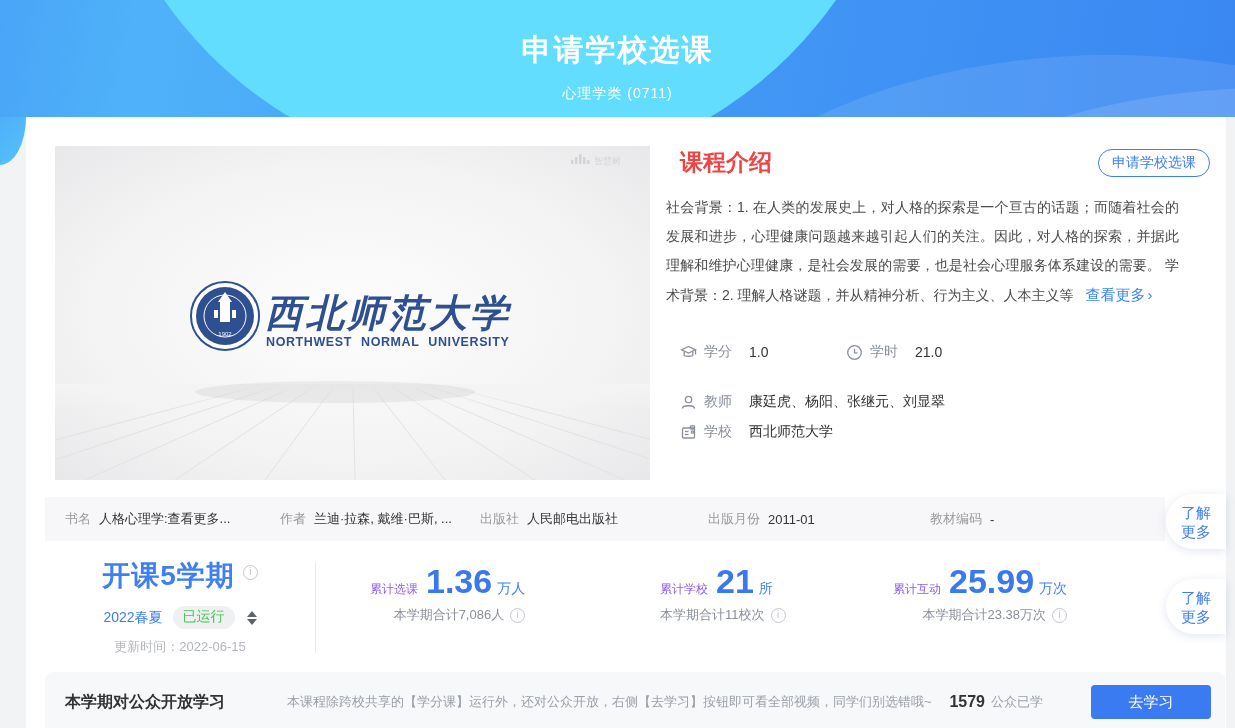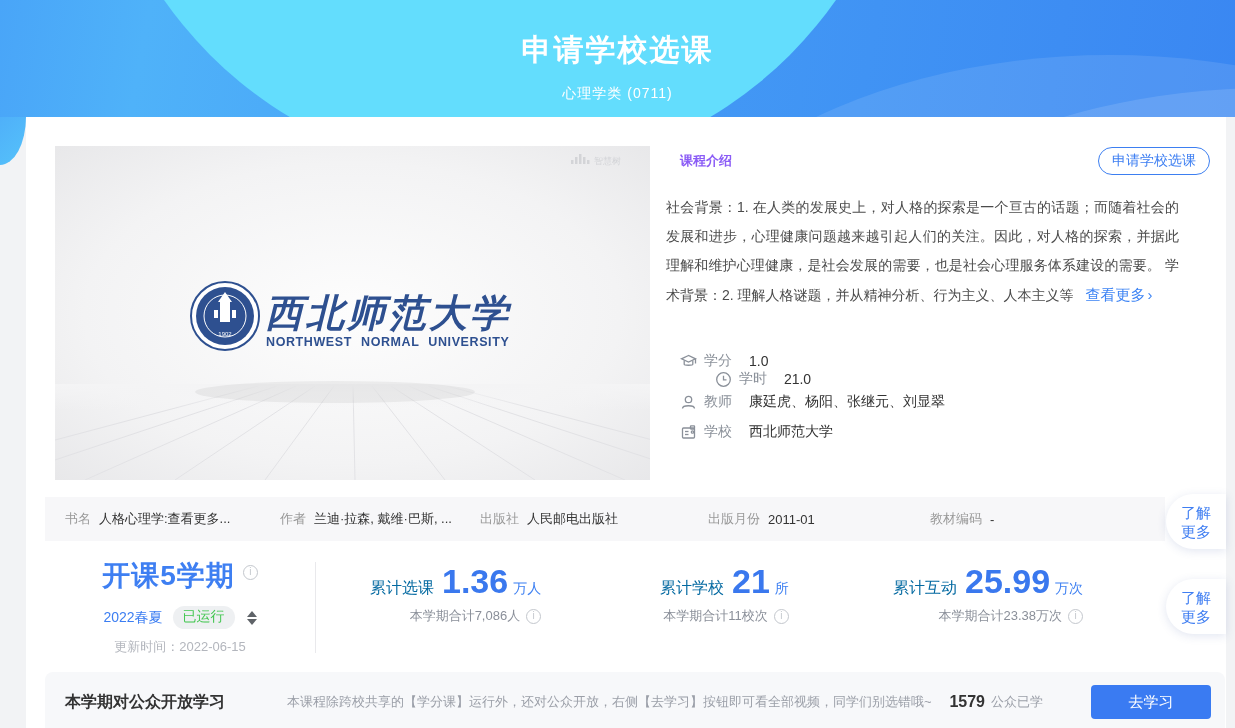--- a/index.html
+++ b/index.html
@@ -46,21 +46,21 @@
     position:absolute; left:26px; top:117px; width:1200px; height:611px;
     background:#fff;
   }
   
   .video { position:absolute; left:29px; top:29px; width:595px; height:334px; cursor:pointer; }
   
   .intro-head {
     position:absolute; left:654px; top:30px; width:530px;
     display:flex; align-items:center; justify-content:space-between;
   }
-  .intro-title { font-size:13px; font-weight:600; color:#8b5cf6; }
+  .intro-title { font-size:23px; font-weight:600; color:#ef4444; }
   .apply-btn {
     border:1px solid #3d7ff1; color:#3c7ef2; background:#fff;
     font-size:14px; padding:4px 13px; border-radius:15px; cursor:pointer;
     font-family:inherit;
   }
   .desc {
     position:absolute; left:640px; top:76px; width:513px;
     font-size:14px; line-height:29px; color:#4b4b4b; text-align:justify;
   }
   .more-link {
@@ -106,21 +106,21 @@
     padding:2px 10px 3px; border-radius:12px;
   }
   .sorter { margin-left:12px; display:inline-flex; flex-direction:column; cursor:pointer; }
   .sorter .up { width:0;height:0;border-left:5px solid transparent;border-right:5px solid transparent;border-bottom:6px solid #5f6368; margin-bottom:2px; }
   .sorter .dn { width:0;height:0;border-left:5px solid transparent;border-right:5px solid transparent;border-top:6px solid #5f6368; }
   .sem-row3 { margin-top:9px; font-size:13px; color:#b3b6bd; }
   .v-divider { position:absolute; left:289px; top:445px; width:1px; height:91px; background:#e9e9ec; }
   .stat { position:absolute; top:447px; text-align:center; }
   .stat.s1{ left:344px; } .stat.s2{ left:634px; } .stat.s3{ left:867px; }
   .stat-top { display:flex; align-items:baseline; }
-  .stat-label { font-size:16px; color:#0369a1; }
+  .stat-label { font-size:12px; color:#8b5cf6; }
   .stat-value { font-size:34px; font-weight:bold; color:#3a78ee; margin-left:8px; line-height:34px; }
   .stat-unit { font-size:14px; color:#3f81f2; margin-left:5px; }
   .stat-sub { margin-top:8px; font-size:13px; color:#8a8f99; display:flex; align-items:center; justify-content:flex-end; }
   .stat-sub .i-icon { margin-left:6px; }
   
   .bubble {
     position:absolute; left:1140px; width:60px; height:55px; background:#fff;
     border-radius:30px 0 0 30px; box-shadow:0 2px 10px rgba(60,90,160,0.15);
     display:flex; align-items:center; padding-left:15px; cursor:pointer;
   }
@@ -213,21 +213,21 @@
     </svg>
   </div>
 
   <div class="intro-head">
     <div class="intro-title">课程介绍</div>
     <button class="apply-btn">申请学校选课</button>
   </div>
 
   <div class="desc"><span>社会背景：1. 在人类的发展史上，对人格的探索是一个亘古的话题；而随着社会的发展和进步，心理健康问题越来越引起人们的关注。因此，对人格的探索，并据此理解和维护心理健康，是社会发展的需要，也是社会心理服务体系建设的需要。 学术背景：2. 理解人格谜题，并从精神分析、行为主义、人本主义等</span><a class="more-link"><span>查看更多</span><span class="chev">›</span></a></div>
 
-  <div class="meta-row" style="top:235px;flex-direction:column;">
+  <div class="meta-row" style="top:226px;">
     <div class="grp credit">
       <svg class="micon" viewBox="0 0 17 17">
         <polygon points="8.5,2.5 1.5,5.8 8.5,9.1 15.5,5.8"></polygon>
         <path d="M4.2 7.4 V11.2 C4.2 12.6 12.8 12.6 12.8 11.2 V7.4"></path>
         <line x1="15.5" y1="5.8" x2="15.5" y2="10.5"></line>
       </svg>
       <span class="meta-label">学分</span>
       <span class="meta-value">1.0</span>
     </div>
     <div class="grp">

